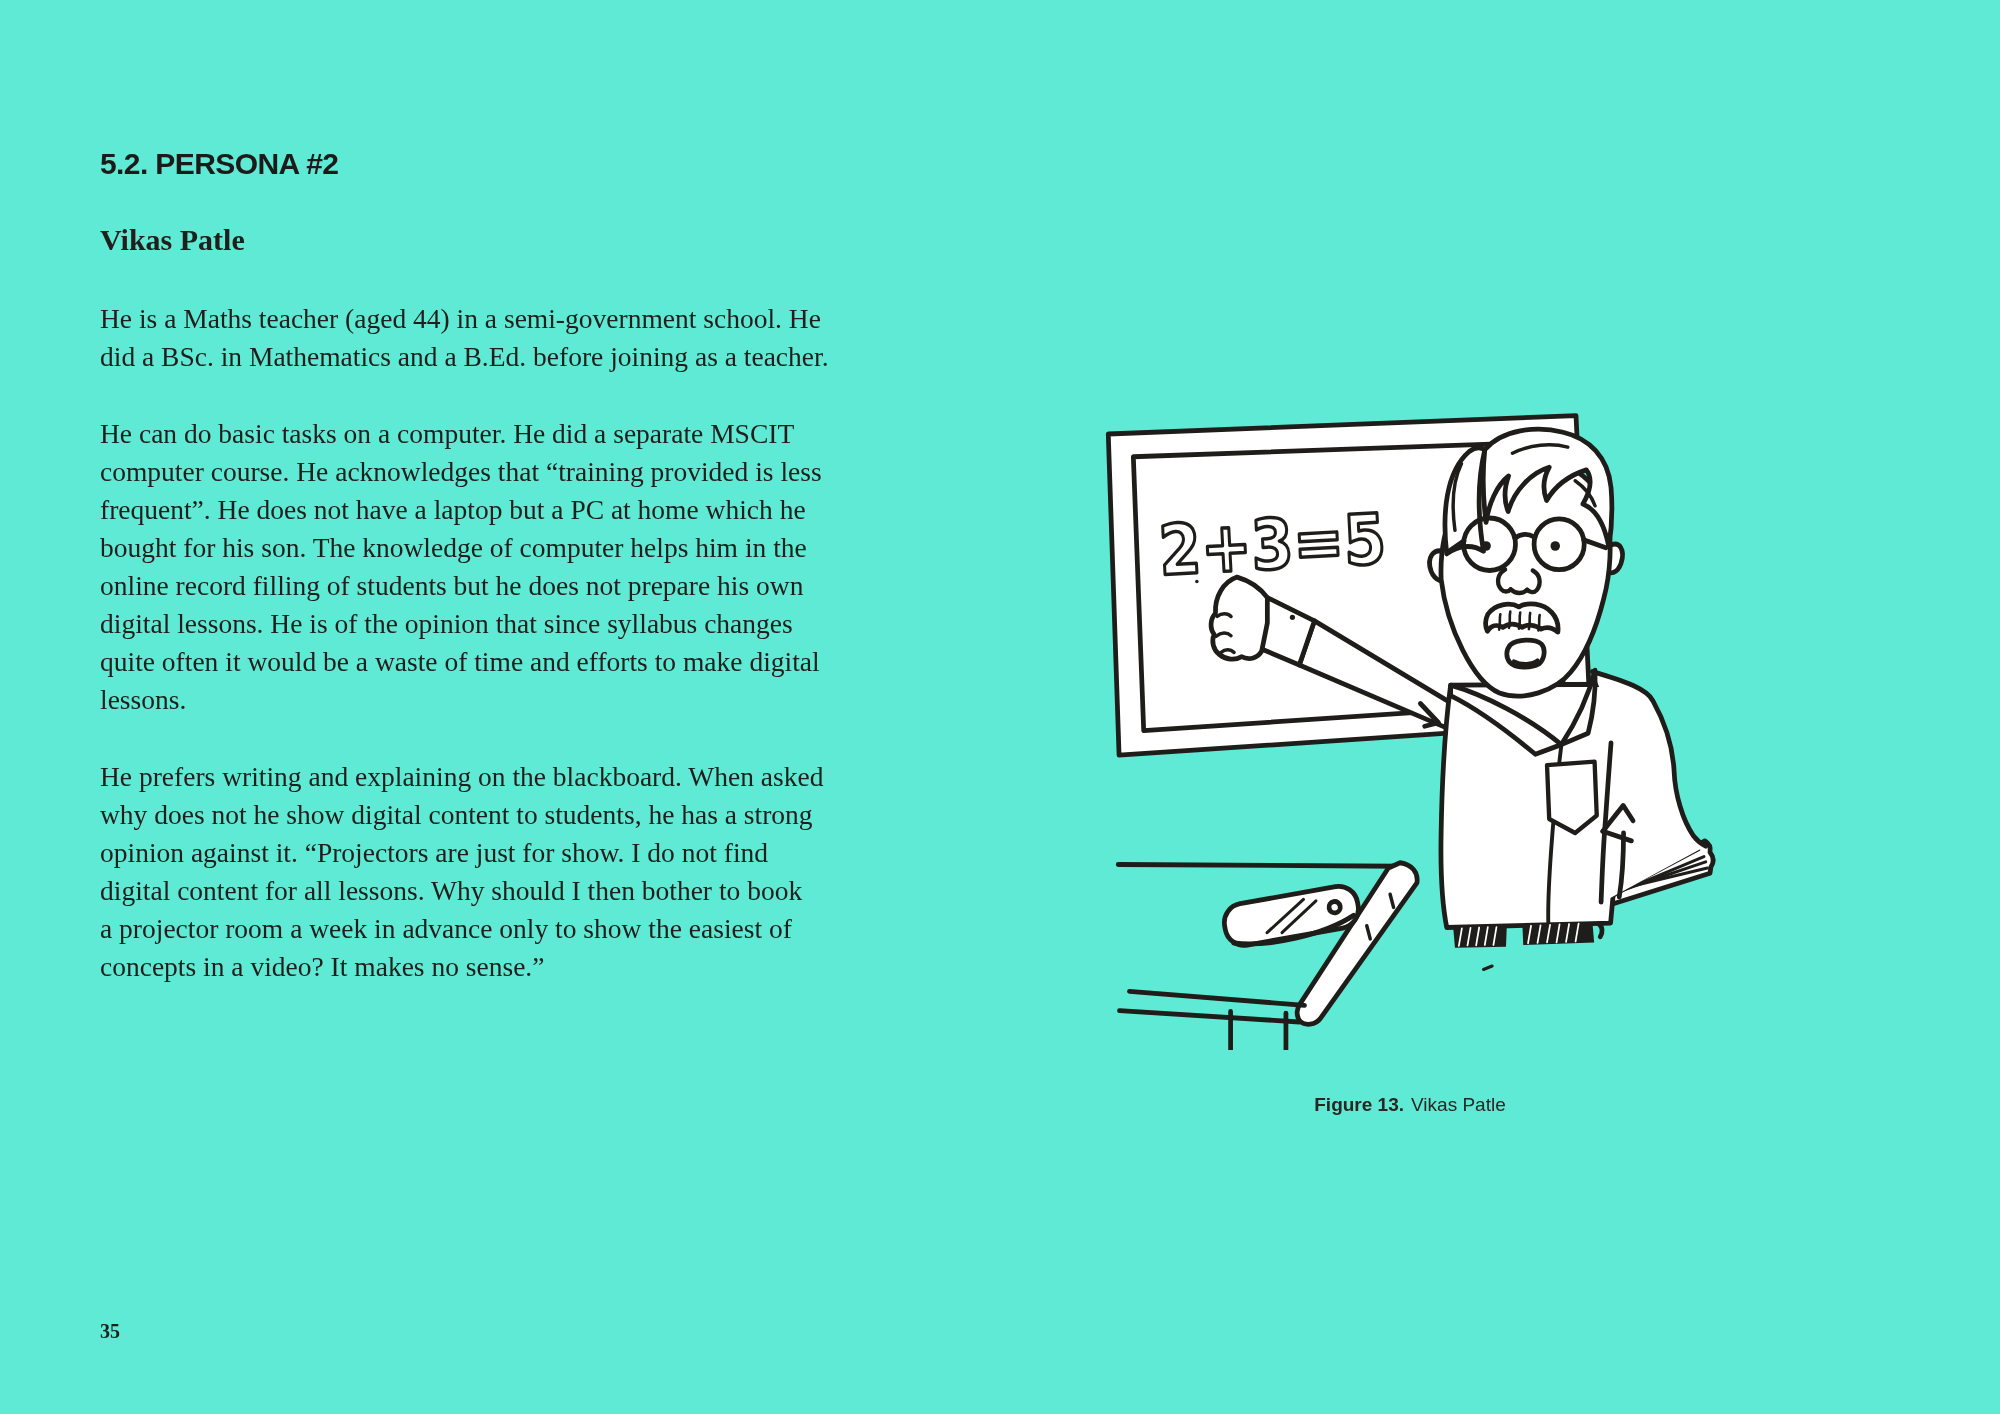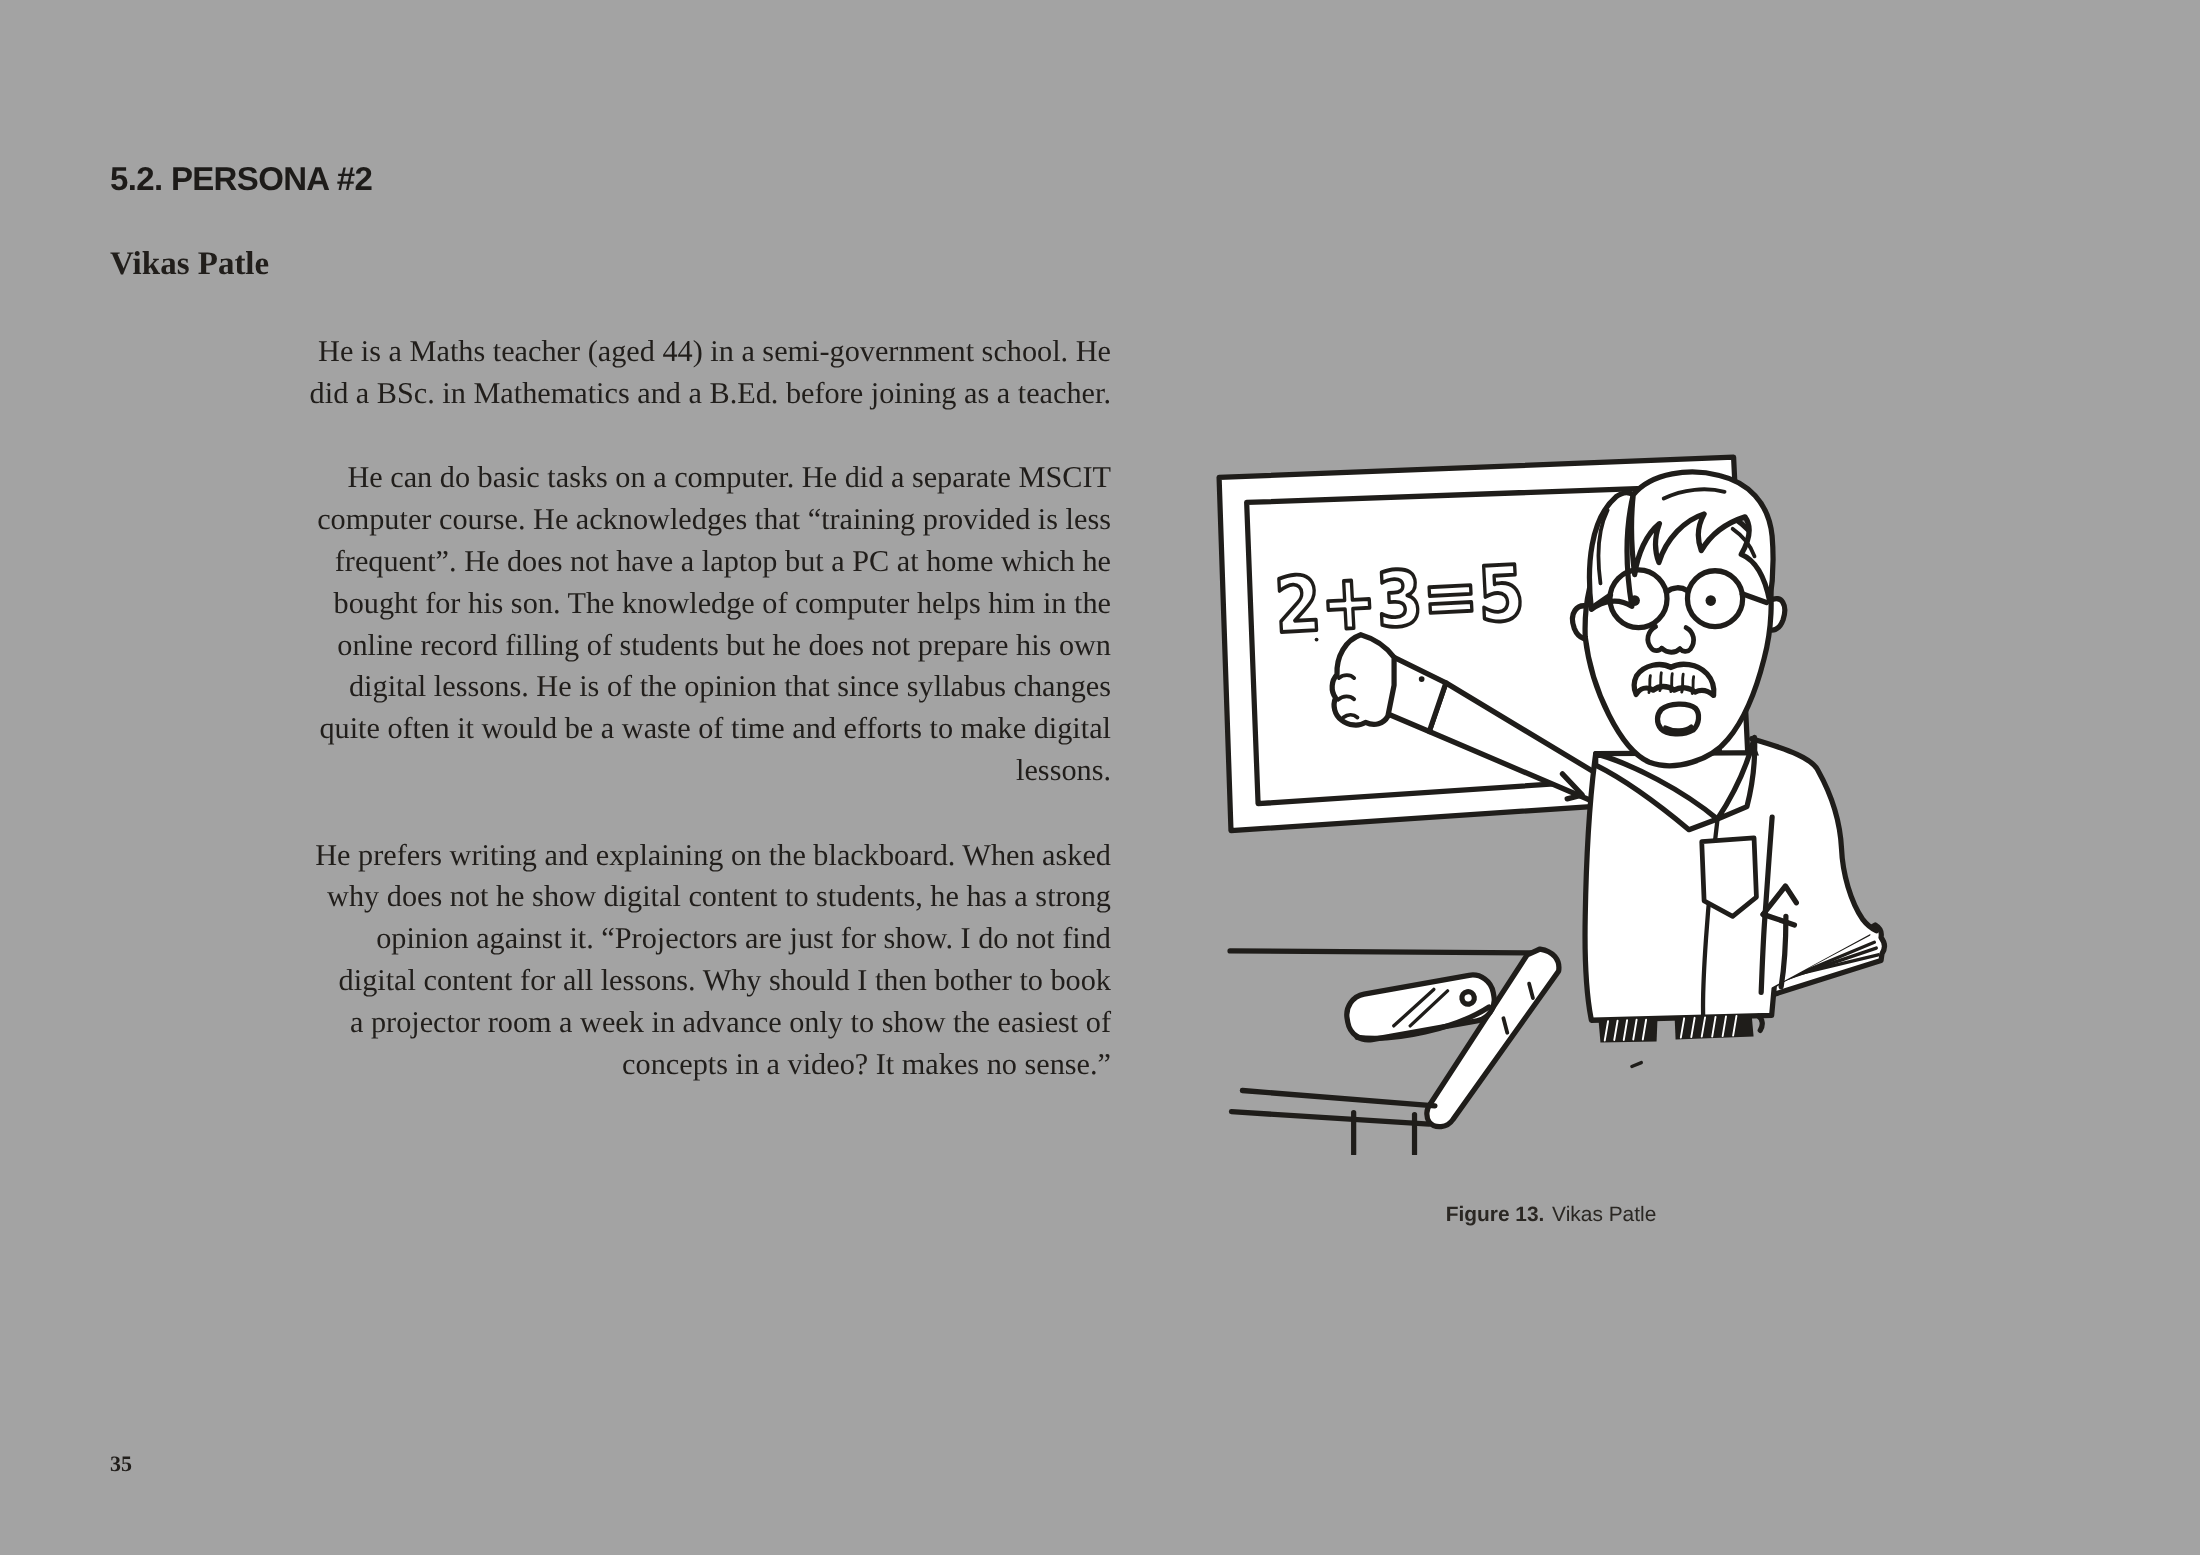--- a/index.html
+++ b/index.html
@@ -1,33 +1,32 @@
 <!DOCTYPE html>
 <html><head>
 <meta charset="utf-8">
 <style>
   html,body { margin:0; padding:0; background:#ffffff; }
   .page {
-    position:relative; width:2000px; height:1414px; background:#a3a3a3;
+    position:relative; width:2000px; height:1414px; background:#5eead4;
     font-family:"Liberation Serif", serif; color:#211e1b; overflow:hidden;
   }
   .text-col { position:absolute; left:100px; top:146px; width:910px; }
   .section-heading {
     font-family:"Liberation Sans", sans-serif; font-weight:700;
     font-size:30px; line-height:36px; letter-spacing:-0.6px;
     color:#1d1b19; margin:0 0 40px 0;
   }
   .persona-name {
     font-family:"Liberation Serif", serif; font-weight:700;
     font-size:30px; line-height:36px; margin:0 0 42px 0;
   }
   .body-para {
     font-size:27.5px; line-height:38px; margin:0 0 39px 0;
     white-space:pre-line;
-    text-align:right;
   }
   .illustration { position:absolute; left:1078px; top:378px; width:664px; height:672px; }
   .figure-caption {
     position:absolute; left:1080px; top:1094px; width:660px; text-align:center;
     font-family:Liberation Sans, sans-serif; font-size:19px; color:#2a2723;
   }
   .figure-caption .cap-label { font-weight:700; margin-right:7px; }
   .page-number {
     position:absolute; left:100px; top:1320px;
     font-size:20px; font-weight:700; color:#211e1b;

